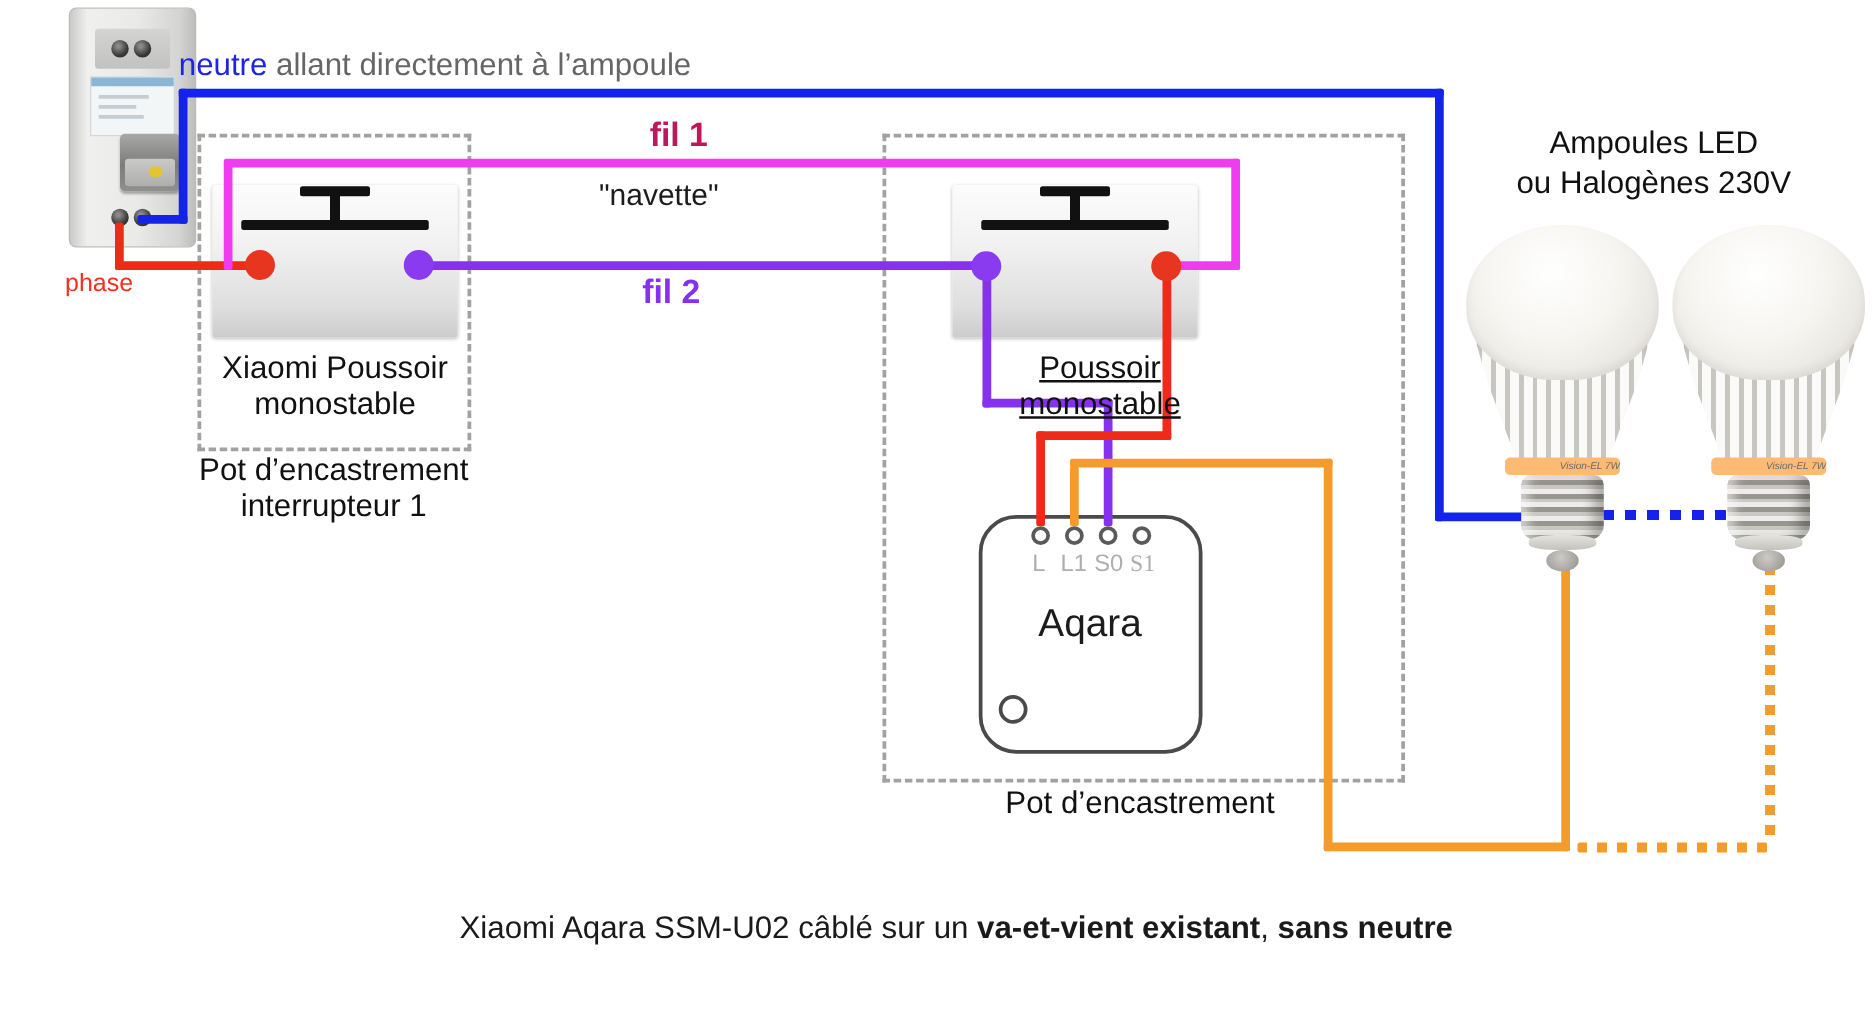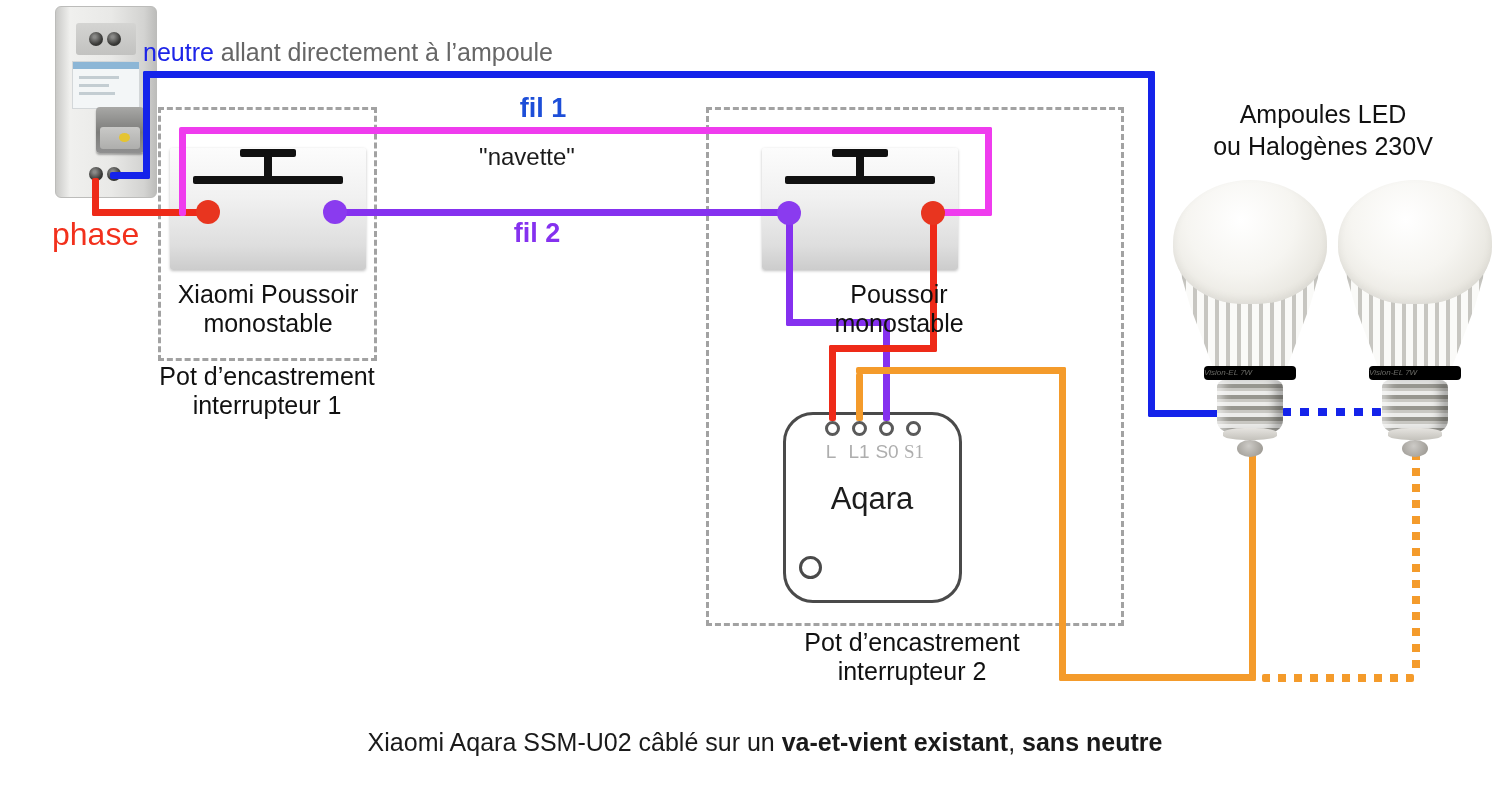--- a/index.html
+++ b/index.html
@@ -62,22 +62,22 @@
   .breaker .yellowdot{position:absolute;left:19px;top:6px;width:11px;height:9px;border-radius:50%;background:#e5c431;}
   
   .fins{position:absolute;width:150px;height:110px;
     background:
       linear-gradient(180deg,rgba(120,120,115,0.25) 0%,rgba(255,255,255,0) 18%),
       repeating-linear-gradient(90deg,#fafaf8 0 7px,#c7c6c1 7px 11px);
     clip-path:polygon(2% 0%,98% 0%,90% 38%,73% 100%,27% 100%,10% 38%);}
   .dome{position:absolute;width:154px;height:124px;border-radius:50% 50% 46% 46%;
     background:radial-gradient(circle at 44% 32%,#ffffff 0%,#f6f5f1 45%,#e7e5de 78%,#d2cfc6 100%);
     box-shadow:inset 0 -4px 8px rgba(0,0,0,0.06);}
-  .band{position:absolute;width:92px;height:14px;border-radius:4px;background:#000000;
-    color:#6a6a66;font-size:8px;font-style:italic;text-align:left;line-height:14px;overflow:hidden;}
+  .band{position:absolute;width:92px;height:14px;border-radius:4px;background:#fdba74;
+    color:#6a6a66;font-size:8px;font-style:italic;text-align:right;line-height:14px;overflow:hidden;}
   .screwbase{position:absolute;width:66px;height:52px;border-radius:8px 8px 12px 12px;
     background:repeating-linear-gradient(180deg,#ececea 0 4px,#97968f 4px 8px,#c9c8c3 8px 11px);
     box-shadow:inset 6px 0 8px rgba(255,255,255,0.5), inset -8px 0 10px rgba(0,0,0,0.28);}
   .insring{position:absolute;width:54px;height:12px;border-radius:40%;background:linear-gradient(180deg,#e6e4e0,#c4c2bc);}
   .tip{position:absolute;width:26px;height:17px;border-radius:50%;
     background:radial-gradient(circle at 45% 35%,#cdcbc7,#a29f99 75%);}
 </style>
 </head>
 <body>
 
@@ -174,45 +174,44 @@
   <div class="dot d-purple" style="left:777px;top:201px;"></div>
   <div class="dot d-red" style="left:921px;top:201px;"></div>
 
   <div class="terminal" style="left:825px;top:421px;"></div>
   <div class="terminal" style="left:852px;top:421px;"></div>
   <div class="terminal" style="left:879px;top:421px;"></div>
   <div class="terminal" style="left:906px;top:421px;"></div>
 
   <div class="lbl nowrap" style="left:143px;top:37px;font-size:25px;"><span style="color:#1d24e8;">neutre</span><span style="color:#666;"> allant directement à l’ampoule</span></div>
 
-  <div class="lbl nowrap" style="left:52px;top:215px;font-size:32px;color:#f2301c;">phase</div>
-
-  <div class="lbl center" style="left:443px;top:92px;width:200px;font-size:27px;font-weight:bold;color:#1d4ed8;">fil 1</div>
+  <div class="lbl nowrap" style="left:52px;top:215px;font-size:20px;color:#f2301c;">phase</div>
+
+  <div class="lbl center" style="left:443px;top:92px;width:200px;font-size:27px;font-weight:bold;color:#be185d;">fil 1</div>
   <div class="lbl center" style="left:437px;top:217px;width:200px;font-size:27px;font-weight:bold;color:#8531ef;">fil 2</div>
 
   <div class="lbl center" style="left:377px;top:141px;width:300px;font-size:24px;line-height:31px;color:#1c1c1c;">
     <div>"navette"</div>
   </div>
 
   <div class="lbl center" style="left:168px;top:280px;width:200px;font-size:25px;line-height:29px;">
     <div>Xiaomi Poussoir</div>
     <div>monostable</div>
   </div>
   <div class="lbl center" style="left:117px;top:362px;width:300px;font-size:25px;line-height:29px;">
     <div>Pot d’encastrement</div>
     <div>interrupteur 1</div>
   </div>
 
-  <div class="lbl center" style="left:799px;top:280px;width:200px;font-size:25px;line-height:29px;">
+  <div class="lbl center" style="left:780px;top:280px;width:200px;font-size:25px;line-height:29px;text-decoration:underline;">
     <div>Poussoir</div>
     <div>monostable</div>
   </div>
   <div class="lbl center" style="left:762px;top:628px;width:300px;font-size:25px;line-height:29px;">
     <div>Pot d’encastrement</div>
-    <div>interrupteur 2</div>
   </div>
 
   <div class="term-label" style="left:831px;top:441px;">L</div>
   <div class="term-label" style="left:859px;top:441px;">L1</div>
   <div class="term-label" style="left:887px;top:441px;">S0</div>
   <div class="term-label" style="left:914px;top:441px;font-family:Liberation Serif, serif;">S1</div>
 
   <div class="lbl center" style="left:772px;top:480px;width:200px;font-size:31px;color:#1c1c1c;">Aqara</div>
 
   <div class="lbl center" style="left:1173px;top:98px;width:300px;font-size:25px;line-height:32px;">

